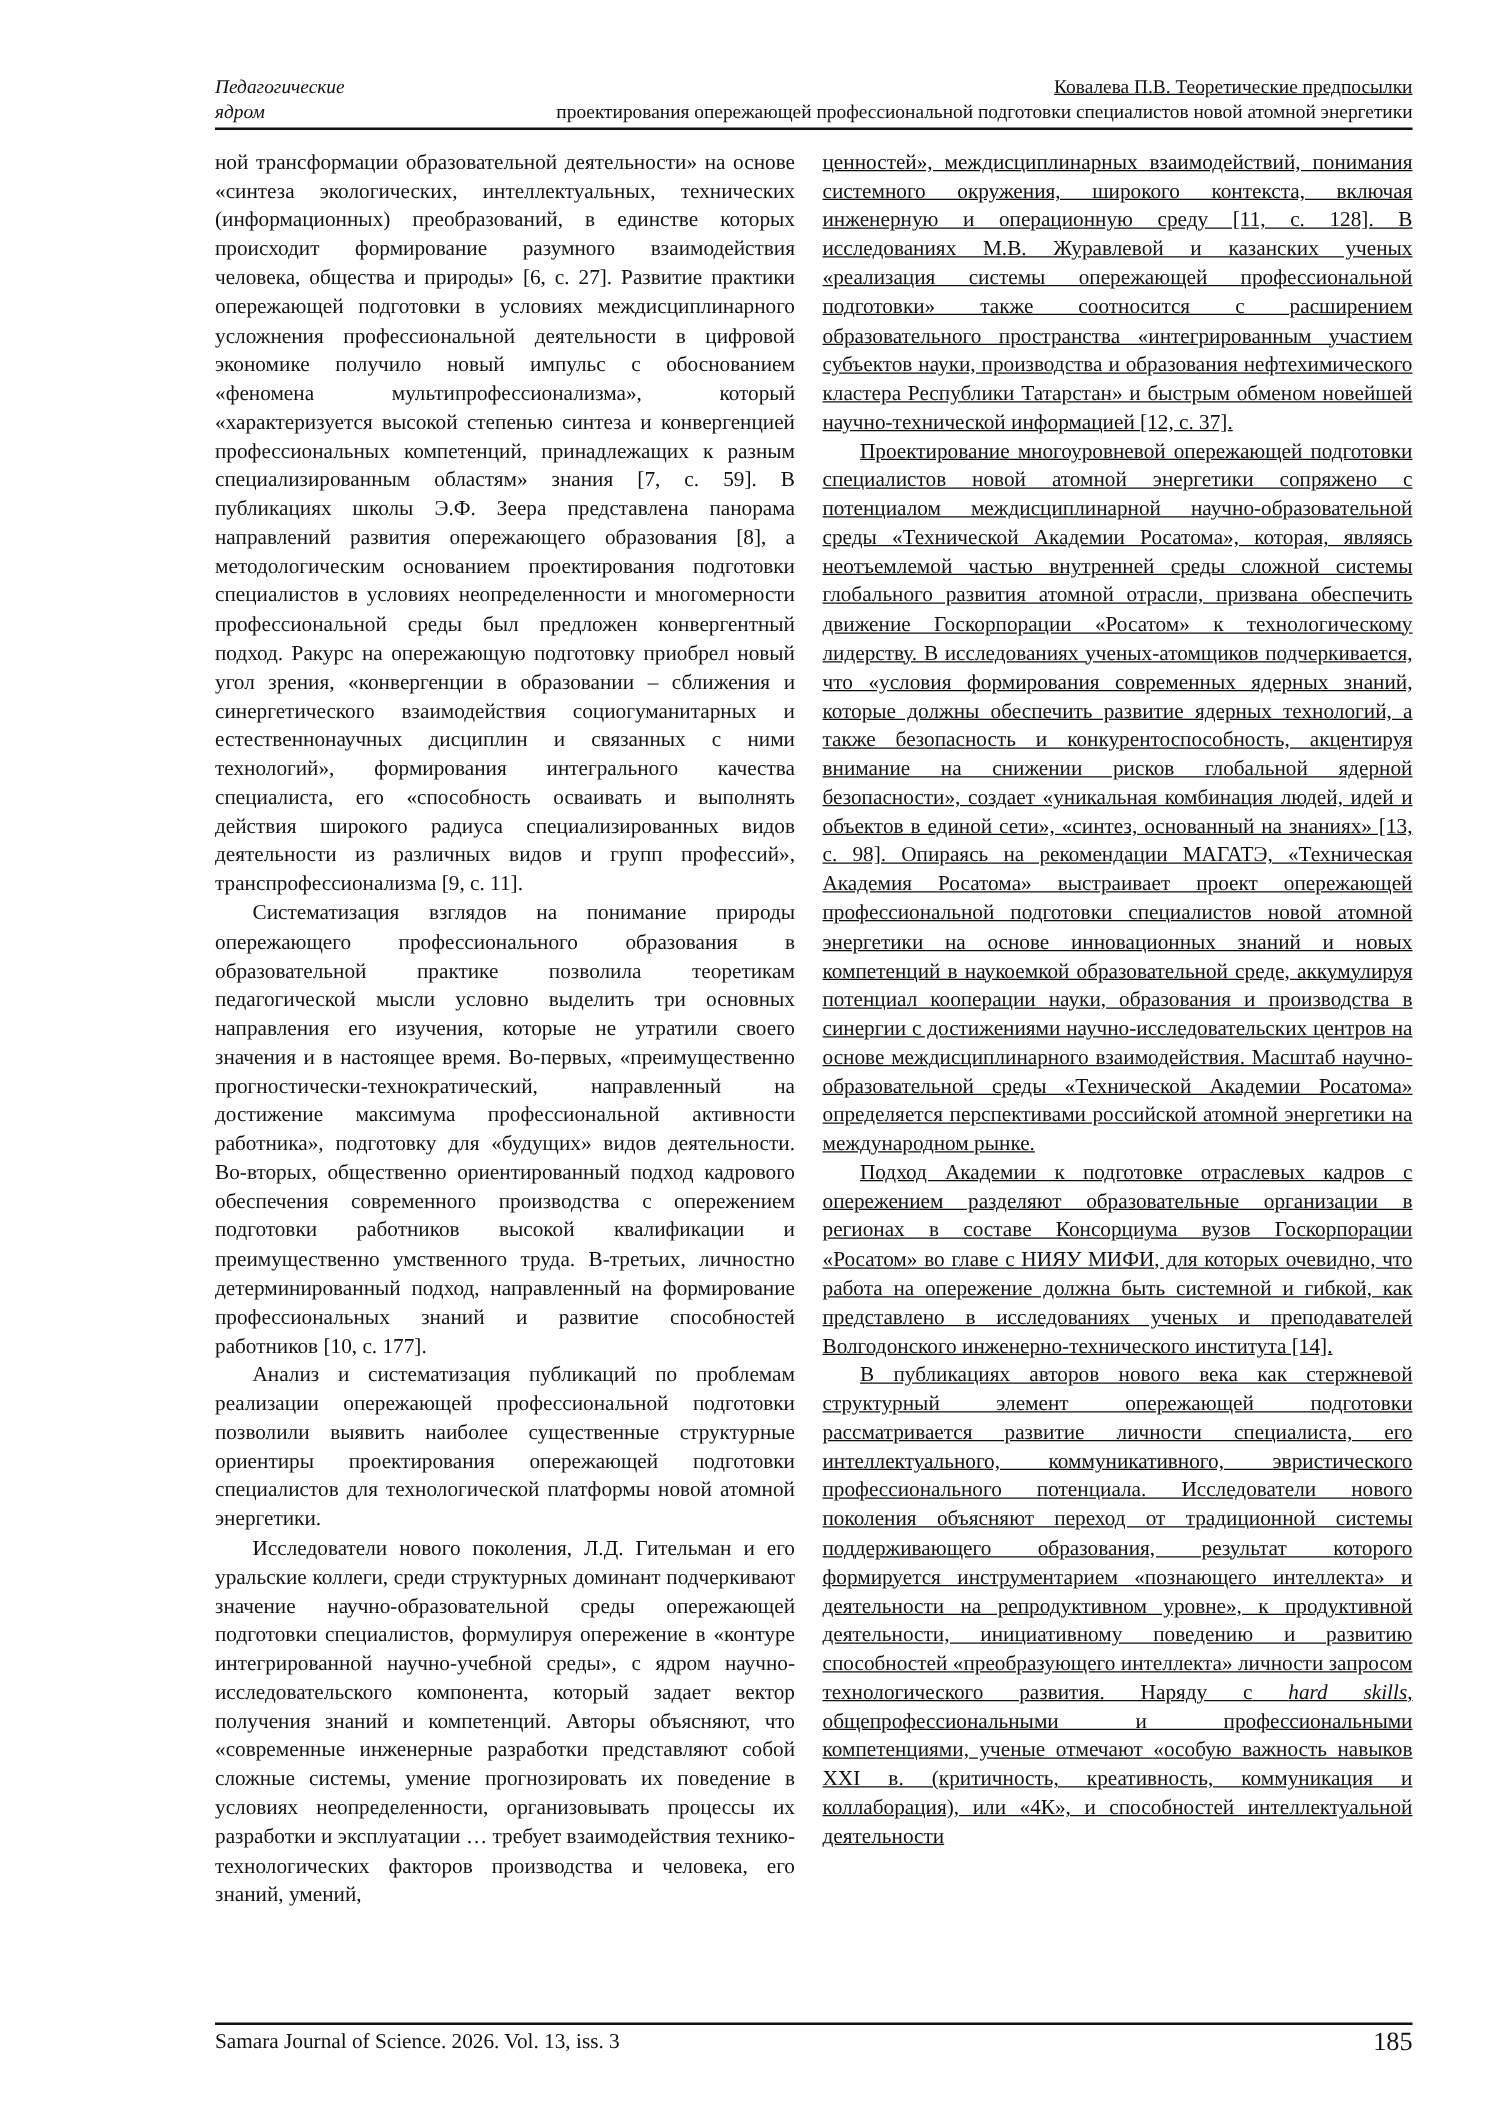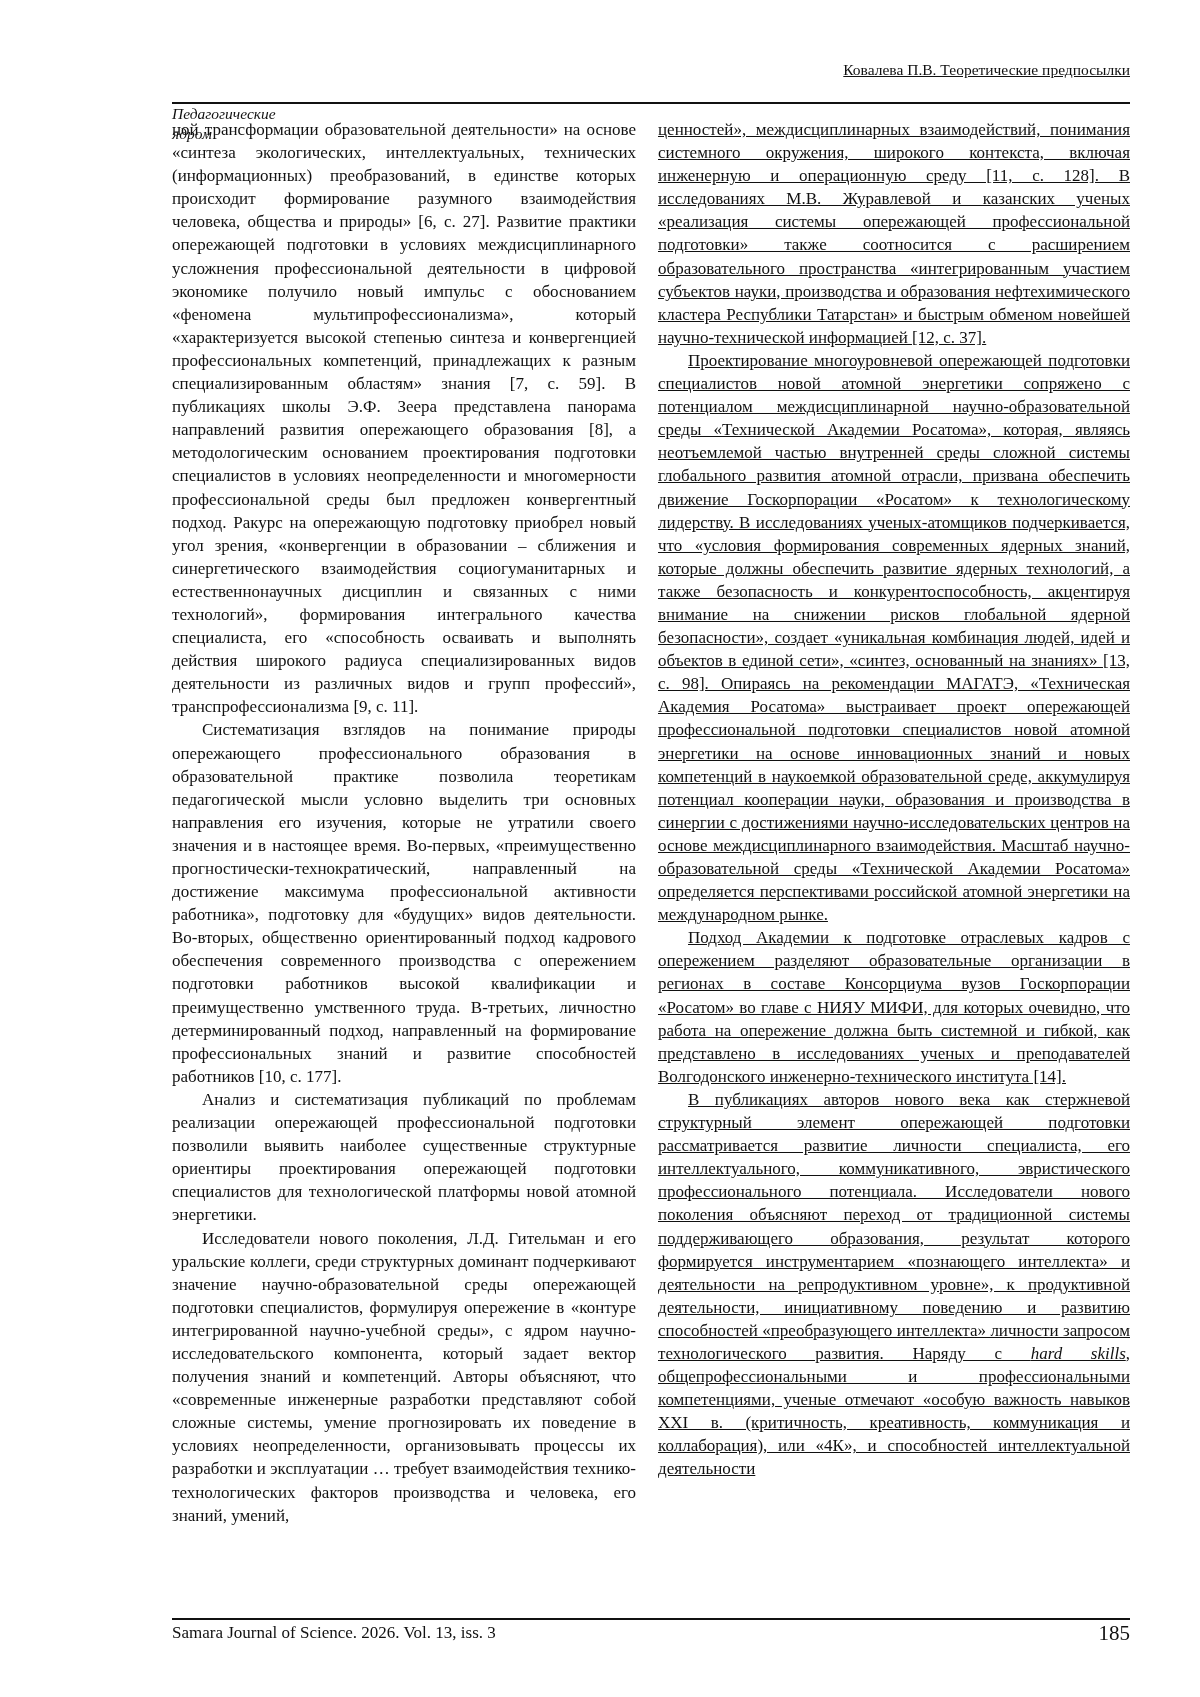--- a/index.html
+++ b/index.html
@@ -1,19 +1,19 @@
 <!DOCTYPE html>
 <html><head>
 <meta charset="utf-8">
 <style>
   html, body { margin: 0; padding: 0; background: #ffffff; }
   body { width: 1200px; height: 1697px; position: relative; overflow: hidden;
          font-family: "Liberation Serif", "DejaVu Serif", serif; color: #111; }
   .header { position: absolute; left: 172px; top: 60px; width: 958px; height: 46px; }
-  .hdr-left { position: absolute; left: 0; top: 0; font-style: italic; font-size: 15.5px; line-height: 20px; margin-top: 44px; }
+  .hdr-left { position: absolute; left: 0; top: 0; font-style: italic; font-size: 15.5px; line-height: 20px; }
   .hdr-right1 { position: absolute; right: 0; top: 0; font-size: 15.5px; line-height: 20px; white-space: nowrap; text-decoration: underline; }
   .hdr-right2 { position: absolute; right: 0; top: 20px; font-size: 15.5px; line-height: 20px; white-space: nowrap; }
   .hdr-rule { position: absolute; left: 0; right: 0; top: 42px; border-top: 2px solid #111; }
   .col { position: absolute; top: 118px; font-size: 17px; line-height: 23.1px; text-align: justify; hyphens: manual; }
   .col-left { left: 172px; width: 464px; }
   .col-right { left: 658px; width: 472px; text-decoration: underline; }
   .col p { margin: 0; }
   .col p.indent { text-indent: 30px; }
   .foot-rule { position: absolute; left: 172px; width: 958px; top: 1618px; border-top: 2px solid #111; }
   .footer-left { position: absolute; left: 172px; top: 1623px; font-size: 17px; line-height: 20px; }
@@ -22,20 +22,21 @@
 </style>
 </head>
 <body>
 
 <div class="header">
   <div class="hdr-left">
     <div>Педагогические</div>
     <div>ядром</div>
   </div>
   <div class="hdr-right1">Ковалева П.В. Теоретические предпосылки</div>
+  <div class="hdr-right2">проектирования опережающей профессиональной подготовки специалистов новой атомной энергетики</div>
   <div class="hdr-rule"></div>
 </div>
 
 <div class="col col-left">
   <p>ной трансформации образовательной деятельности» на основе «синтеза экологических, интеллектуальных, технических (информационных) преобразований, в единстве которых происходит формирование разумного взаимодействия человека, общества и природы» [6, с. 27]. Развитие практики опережающей подготовки в условиях междисциплинарного усложнения профессиональной деятельности в цифровой экономике получило новый импульс с обоснованием «феномена мультипрофессионализма», который «характеризуется высокой степенью синтеза и конвергенцией профессиональных компетенций, принадлежащих к разным специализированным областям» знания [7, с. 59]. В публикациях школы Э.Ф. Зеера представлена панорама направлений развития опережающего образования [8], а методологическим основанием проектирования подготовки специалистов в условиях неопределенности и многомерности профессиональной среды был предложен конвергентный подход. Ракурс на опережающую подготовку приобрел новый угол зрения, «конвергенции в образовании – сближения и синергетического взаимодействия социогуманитарных и естественнонаучных дисциплин и связанных с ними технологий», формирования интегрального качества специалиста, его «способность осваивать и выполнять действия широкого радиуса специализированных видов деятельности из различных видов и групп профессий», транспрофессионализма [9, с. 11].</p>
   <p class="indent">Систематизация взглядов на понимание природы опережающего профессионального образования в образовательной практике позволила теоретикам педагогической мысли условно выделить три основных направления его изучения, которые не утратили своего значения и в настоящее время. Во-первых, «преимущественно прогностически-технократический, направленный на достижение максимума профессиональной активности работника», подготовку для «будущих» видов деятельности. Во-вторых, общественно ориентированный подход кадрового обеспечения современного производства с опережением подготовки работников высокой квалификации и преимущественно умственного труда. В-третьих, личностно детерминированный подход, направленный на формирование профессиональных знаний и развитие способностей работников [10, с. 177].</p>
   <p class="indent">Анализ и систематизация публикаций по проблемам реализации опережающей профессиональной подготовки позволили выявить наиболее существенные структурные ориентиры проектирования опережающей подготовки специалистов для технологической платформы новой атомной энергетики.</p>
   <p class="indent">Исследователи нового поколения, Л.Д. Гительман и его уральские коллеги, среди структурных доминант подчеркивают значение научно-образовательной среды опережающей подготовки специалистов, формулируя опережение в «контуре интегрированной научно-учебной среды», с ядром научно-исследовательского компонента, который задает вектор получения знаний и компетенций. Авторы объясняют, что «современные инженерные разработки представляют собой сложные системы, умение прогнозировать их поведение в условиях неопределенности, организовывать процессы их разработки и эксплуатации … требует взаимодействия технико-технологических факторов производства и человека, его знаний, умений,</p>
 </div>
 

